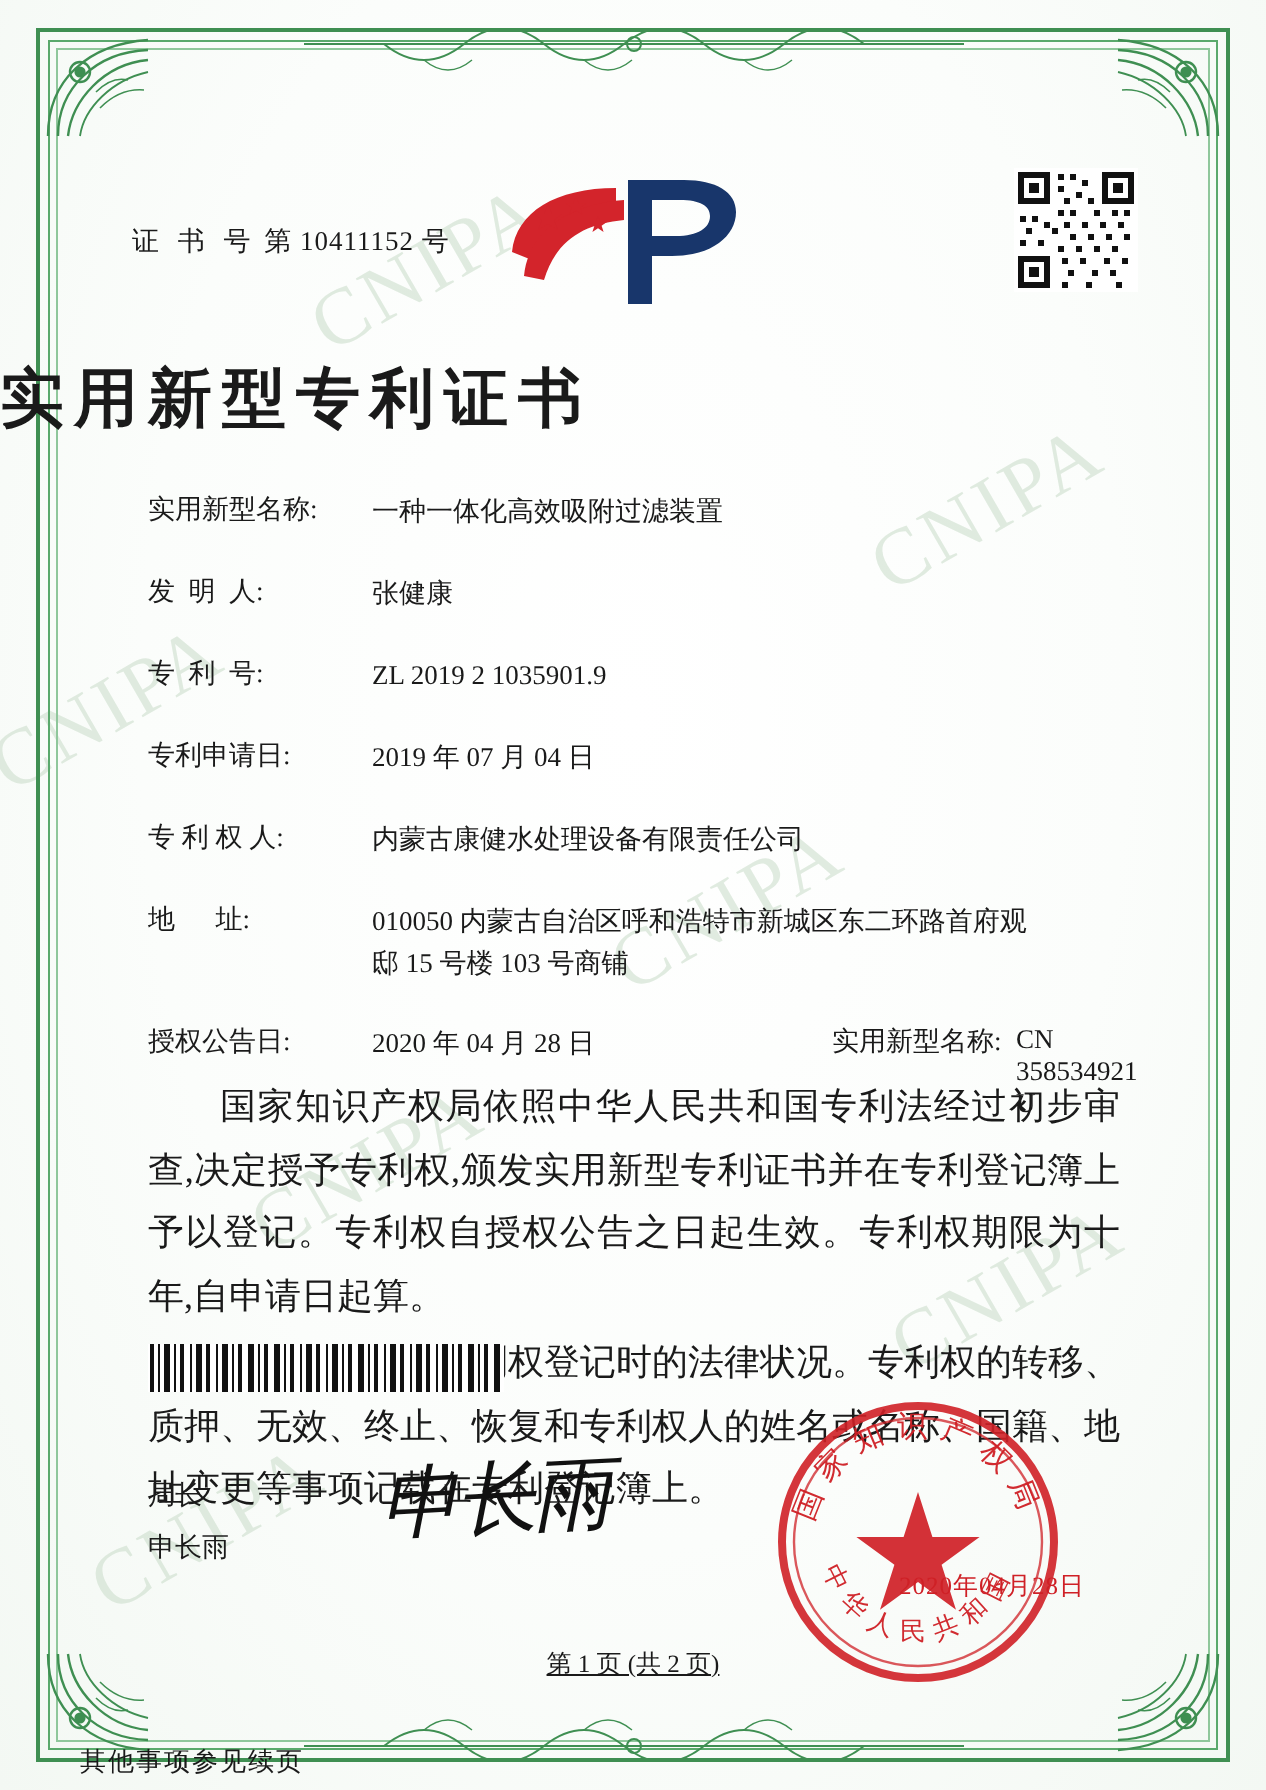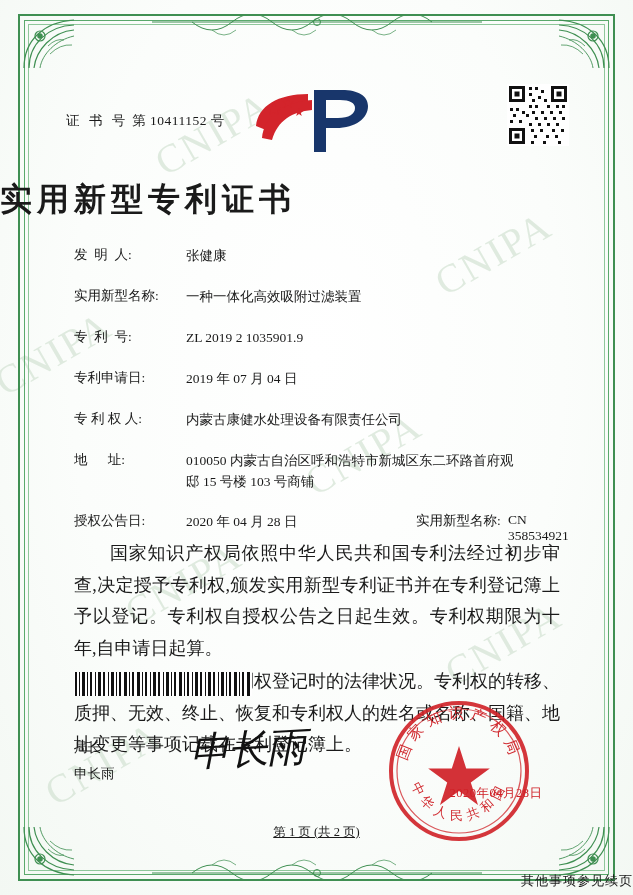--- a/index.html
+++ b/index.html
@@ -207,21 +207,21 @@
   .page-num {
     position: absolute;
     left: 0; right: 0; top: 824px;
     text-align: center;
     font-size: 12.5px;
     text-decoration: underline;
   }
   .footer-note {
     position: absolute;
     left: 0; right: 0; top: 872px;
-    text-align: right;
+    text-align: left;
     font-size: 13px;
     letter-spacing: 1px;
     margin-left: 40px;
   }
 </style>
 </head>
 <body>
 
 <div class="page">
 
@@ -401,26 +401,26 @@
       <path d="M62 6 L62 66 L74 66 L74 42 L84 42 C104 42 116 32 116 20 C116 10 106 4 90 4 L62 4 Z
                M74 14 L88 14 C98 14 103 17 103 22 C103 28 97 32 86 32 L74 32 Z" fill="#18366b"></path>
       <polygon points="62,66 74,66 74,46 62,58" fill="#18366b"></polygon>
     </svg>
   </div>
 
   <div class="doc-title">实用新型专利证书</div>
 
   <div class="fields">
     <div class="frow">
+      <div class="flabel">实用新型名称:</div>
+      <div class="fvalue">一种一体化高效吸附过滤装置</div>
+    </div>
+    <div class="frow">
       <div class="flabel">发  明  人:</div>
       <div class="fvalue">张健康</div>
-    </div>
-    <div class="frow">
-      <div class="flabel">实用新型名称:</div>
-      <div class="fvalue">一种一体化高效吸附过滤装置</div>
     </div>
     <div class="frow">
       <div class="flabel">专  利  号:</div>
       <div class="fvalue">ZL 2019 2 1035901.9</div>
     </div>
     <div class="frow">
       <div class="flabel">专利申请日:</div>
       <div class="fvalue">2019 年 07 月 04 日</div>
     </div>
     <div class="frow">

